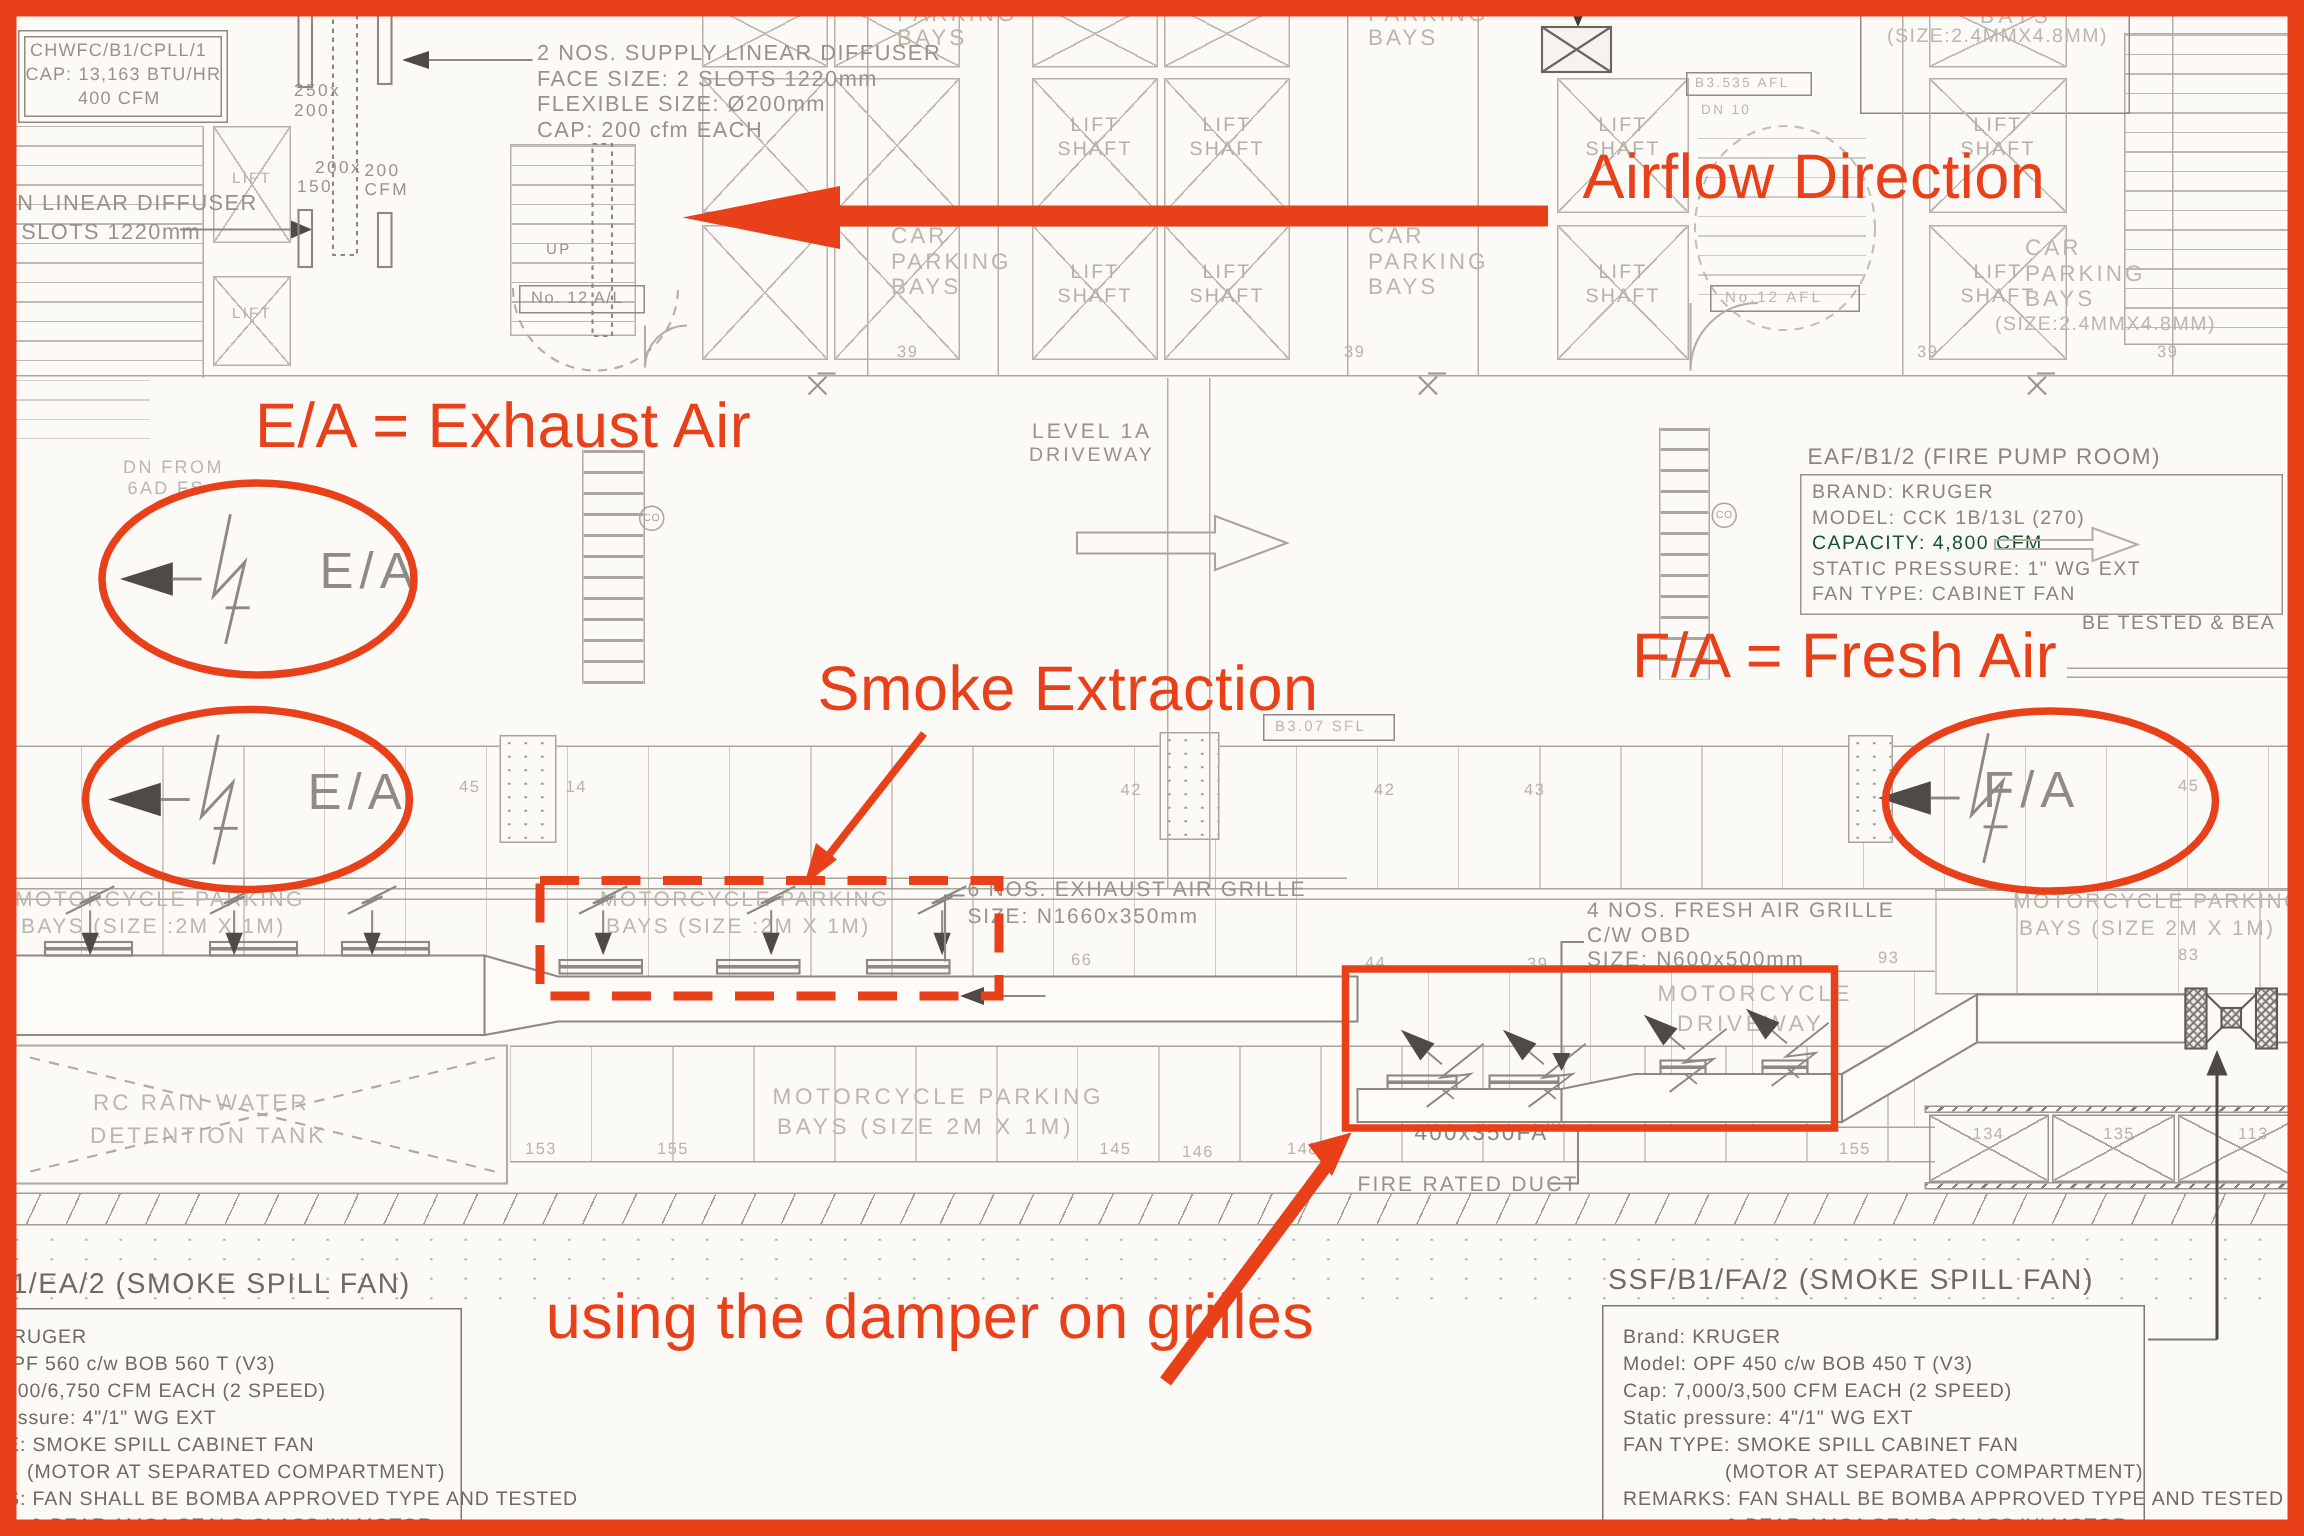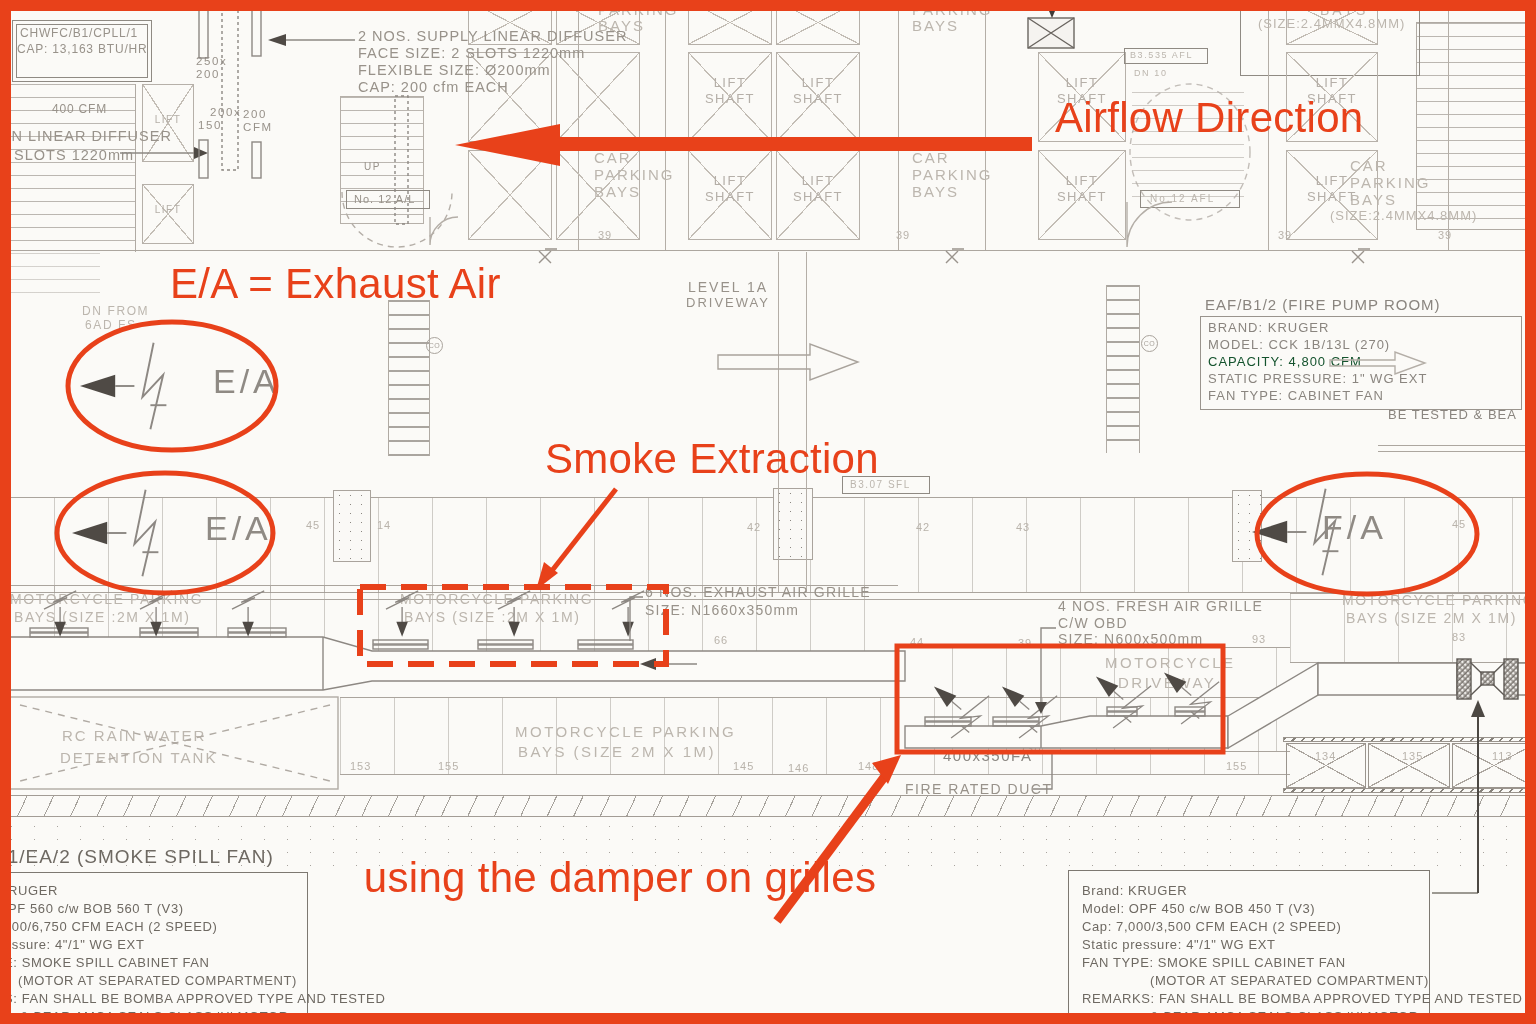--- a/index.html
+++ b/index.html
@@ -130,21 +130,21 @@
       <div>LIFT</div>
       <div>SHAFT</div>
     </div>
   <div class="shl z4" style="left:142px;top:112px;width:52px;font-size:10px;">LIFT</div>
   <div class="shl z4" style="left:142px;top:202px;width:52px;font-size:10px;">LIFT</div>
 
   <div class="boxline z3" style="left:12px;top:20px;width:140px;height:62px;"></div>
   <div class="boxline z3" style="left:16px;top:24px;width:132px;height:54px;border-width:1px;"></div>
   <div class="t z4" style="left:20px;top:27px;font-size:12px;letter-spacing:.8px;">CHWFC/B1/CPLL/1</div>
   <div class="t z4" style="left:17px;top:43px;font-size:12px;letter-spacing:.8px;">CAP: 13,163 BTU/HR</div>
-  <div class="t z4" style="left:52px;top:59px;font-size:12px;letter-spacing:.8px;margin-top:44px;">400 CFM</div>
+  <div class="t z4" style="left:52px;top:59px;font-size:12px;letter-spacing:.8px;">400 CFM</div>
 
   <div class="t z4" style="left:364px;top:161px;font-size:10px;">UP</div>
   <div class="boxline z3" style="left:346px;top:190px;width:84px;height:19px;border-width:1px;"></div>
   <div class="t z4" style="left:354px;top:193px;font-size:11px;letter-spacing:1px;">No. 12 A/L</div>
   <div class="boxline z3" style="left:1124px;top:48px;width:84px;height:16px;border-width:1px;"></div>
   <div class="t z4 tf" style="left:1130px;top:50px;font-size:9px;">B3.535 AFL</div>
   <div class="t z4 tf" style="left:1134px;top:68px;font-size:9px;">DN 10</div>
   <div class="boxline z3" style="left:1140px;top:190px;width:100px;height:18px;border-width:1px;"></div>
   <div class="t z4 tf" style="left:1150px;top:193px;font-size:10px;letter-spacing:2px;">No.12 AFL</div>
   <div class="boxline z3" style="left:842px;top:476px;width:88px;height:18px;border-width:1px;"></div>
@@ -226,20 +226,21 @@
   <div class="boxline z3" style="left:-24px;top:872px;width:332px;height:150px;border-width:1.2px;border-color:#7d7871;"></div>
   <div class="t z4 td" style="left:8px;top:884px;">RUGER</div>
   <div class="t z4 td" style="left:8px;top:902px;">PF 560 c/w BOB 560 T (V3)</div>
   <div class="t z4 td" style="left:4px;top:920px;">500/6,750 CFM EACH (2 SPEED)</div>
   <div class="t z4 td" style="left:4px;top:938px;">essure: 4"/1" WG EXT</div>
   <div class="t z4 td" style="left:4px;top:956px;">E: SMOKE SPILL CABINET FAN</div>
   <div class="t z4 td" style="left:18px;top:974px;">(MOTOR AT SEPARATED COMPARTMENT)</div>
   <div class="t z4 td" style="left:4px;top:992px;">S: FAN SHALL BE BOMBA APPROVED TYPE AND TESTED</div>
   <div class="t z4 td" style="left:20px;top:1010px;">&amp; BEAR AMCA SEALS CLASS 'H' MOTOR</div>
 
+  <div class="t z4 td" style="left:1072px;top:843px;font-size:19px;letter-spacing:1px;">SSF/B1/FA/2 (SMOKE SPILL FAN)</div>
   <div class="boxline z3" style="left:1068px;top:870px;width:362px;height:152px;border-width:1.2px;border-color:#7d7871;"></div>
   <div class="t z4 td" style="left:1082px;top:884px;">Brand: KRUGER</div>
   <div class="t z4 td" style="left:1082px;top:902px;">Model: OPF 450 c/w BOB 450 T (V3)</div>
   <div class="t z4 td" style="left:1082px;top:920px;">Cap: 7,000/3,500 CFM EACH (2 SPEED)</div>
   <div class="t z4 td" style="left:1082px;top:938px;">Static pressure: 4"/1" WG EXT</div>
   <div class="t z4 td" style="left:1082px;top:956px;">FAN TYPE: SMOKE SPILL CABINET FAN</div>
   <div class="t z4 td" style="left:1150px;top:974px;">(MOTOR AT SEPARATED COMPARTMENT)</div>
   <div class="t z4 td" style="left:1082px;top:992px;">REMARKS: FAN SHALL BE BOMBA APPROVED TYPE AND TESTED</div>
   <div class="t z4 td" style="left:1150px;top:1010px;">&amp; BEAR AMCA SEALS CLASS 'H' MOTOR</div>
 
@@ -427,18 +428,19 @@
     </g>
     <g>
       <line x1="777" y1="921" x2="885" y2="776" stroke="#e8411a" stroke-width="9"></line>
       <polygon points="901,755 872,763 888,784" fill="#e8411a"></polygon>
     </g>
   </svg>
 
   <div class="red-text z7" style="left:1055px;top:94px;">Airflow Direction</div>
   <div class="red-text z7" style="left:170px;top:260px;">E/A = Exhaust Air</div>
   <div class="red-text z7" style="left:545px;top:435px;">Smoke Extraction</div>
+  <div class="red-text z7" style="left:1088px;top:413px;">F/A = Fresh Air</div>
   <div class="red-text z7" style="left:340px;top:853px;width:560px;text-align:center;line-height:49px;">
     <div>using the damper on grilles</div>
   </div>
 
   <div class="frame"></div>
 </div>
 
 </body></html>

